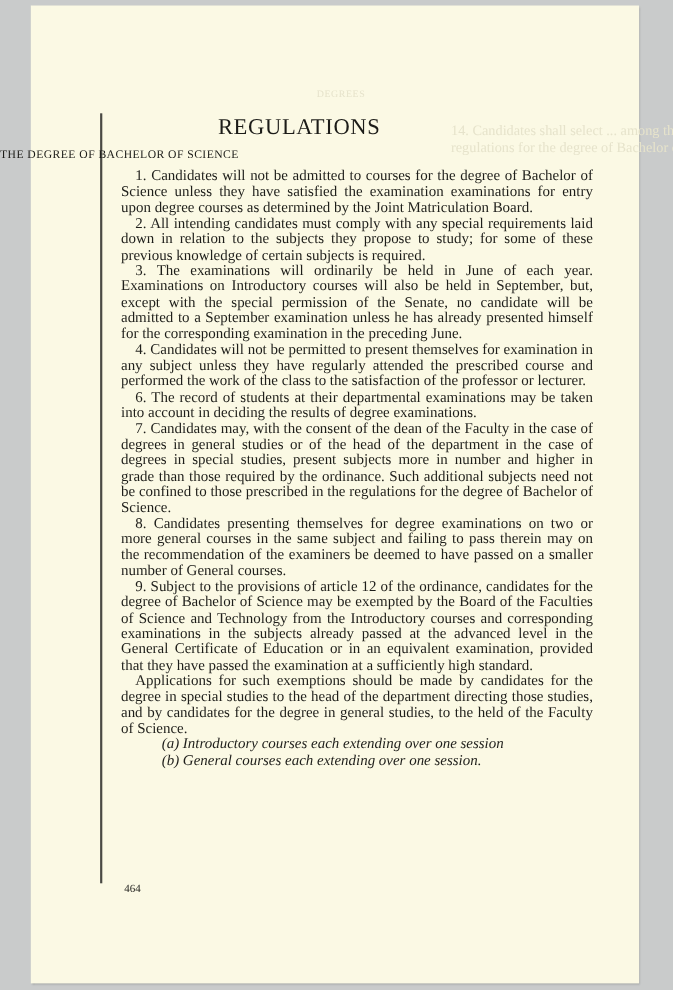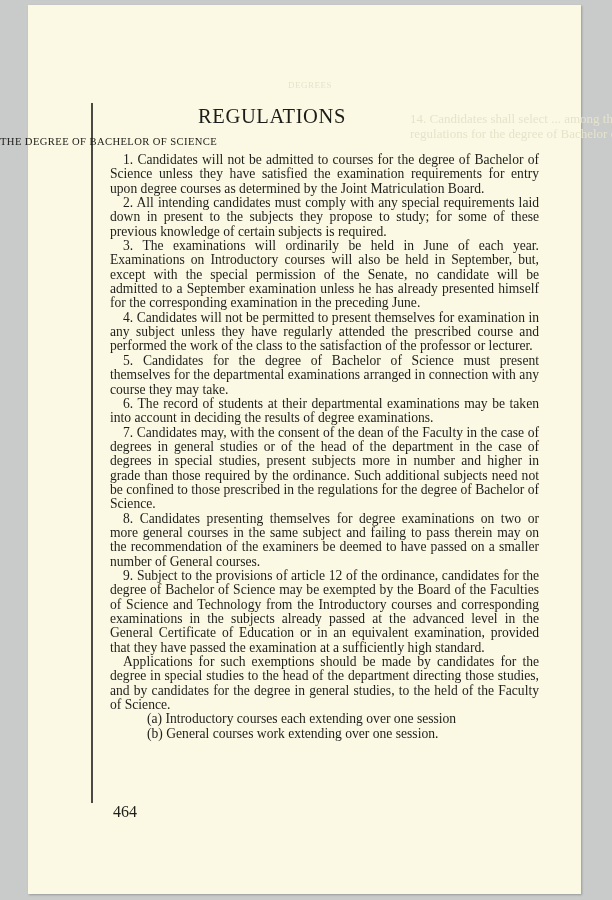--- a/index.html
+++ b/index.html
@@ -33,49 +33,48 @@
     position: absolute; left: 0; width: 612px; top: 136px; text-align: left;
     font-size: 10.6px; letter-spacing: 0.4px; color: #1c1c18;
   }
   .body {
     position: absolute; left: 110px; top: 153px; width: 429px;
     font-size: 13.6px; line-height: 14.35px; color: #1e1e1a;
     text-align: justify;
   }
   .para { margin: 0; text-indent: 13px; }
   .sublist { margin: 0; padding-left: 37px; }
-  .sublist div { text-indent: 0; text-align: left; }
+  .sublist div { text-indent: 0; text-align: left; font-style: italic; }
   .page-number {
-    position: absolute; left: 113px; top: 803px; font-size: 16px; color: #1e1e1a;
+    position: absolute; left: 113px; top: 803px; font-size: 10px; color: #1e1e1a;
   }
 </style>
 </head>
 <body>
 
 <div class="page"></div>
 
 <div class="ghost head">DEGREES</div>
 <div class="ghost l1">14. Candidates shall select ... among those specified in the</div>
 <div class="ghost l2">regulations for the degree of Bachelor of Science in general studies, provided:</div>
 
 <div class="margin-rule"></div>
 
 <div class="title">REGULATIONS</div>
 <div class="subtitle">THE DEGREE OF BACHELOR OF SCIENCE</div>
 
 <div class="body">
-  <p class="para"><span>1.</span> <span>Candidates will not be admitted to courses for the degree of Bachelor of Science unless they have satisfied the examination requirements for entry upon degree courses as determined by the Joint Matriculation Board.</span></p>
-  <p class="para"><span>2.</span> <span>All intending candidates must comply with any special requirements laid down in present to the subjects they propose to study; for some of these previous knowledge of certain subjects is required.</span></p>
+  <p class="para"><span>1.</span> <span>Candidates will not be admitted to courses for the degree of Bachelor of Science unless they have satisfied the examination examinations for entry upon degree courses as determined by the Joint Matriculation Board.</span></p>
+  <p class="para"><span>2.</span> <span>All intending candidates must comply with any special requirements laid down in relation to the subjects they propose to study; for some of these previous knowledge of certain subjects is required.</span></p>
   <p class="para"><span>3.</span> <span>The examinations will ordinarily be held in June of each year. Examinations on Introductory courses will also be held in September, but, except with the special permission of the Senate, no candidate will be admitted to a September examination unless he has already presented himself for the corresponding examination in the preceding June.</span></p>
   <p class="para"><span>4.</span> <span>Candidates will not be permitted to present themselves for examination in any subject unless they have regularly attended the prescribed course and performed the work of the class to the satisfaction of the professor or lecturer.</span></p>
-  <p class="para"><span>5.</span> <span>Candidates for the degree of Bachelor of Science must present themselves for the departmental examinations arranged in connection with any course they may take.</span></p>
   <p class="para"><span>6.</span> <span>The record of students at their departmental examinations may be taken into account in deciding the results of degree examinations.</span></p>
   <p class="para"><span>7.</span> <span>Candidates may, with the consent of the dean of the Faculty in the case of degrees in general studies or of the head of the department in the case of degrees in special studies, present subjects more in number and higher in grade than those required by the ordinance. Such additional subjects need not be confined to those prescribed in the regulations for the degree of Bachelor of Science.</span></p>
   <p class="para"><span>8.</span> <span>Candidates presenting themselves for degree examinations on two or more general courses in the same subject and failing to pass therein may on the recommendation of the examiners be deemed to have passed on a smaller number of General courses.</span></p>
   <p class="para"><span>9.</span> <span>Subject to the provisions of article 12 of the ordinance, candidates for the degree of Bachelor of Science may be exempted by the Board of the Faculties of Science and Technology from the Introductory courses and corresponding examinations in the subjects already passed at the advanced level in the General Certificate of Education or in an equivalent examination, provided that they have passed the examination at a sufficiently high standard.</span></p>
   <p class="para"><span>Applications for such exemptions should be made by candidates for the degree in special studies to the head of the department directing those studies, and by candidates for the degree in general studies, to the held of the Faculty of Science.</span></p>
   <div class="sublist">
     <div>(a)  Introductory courses each extending over one session</div>
-    <div>(b)  General courses work extending over one session.</div>
+    <div>(b)  General courses each extending over one session.</div>
   </div>
 </div>
 
 <div class="page-number">464</div>
 
 </body></html>

